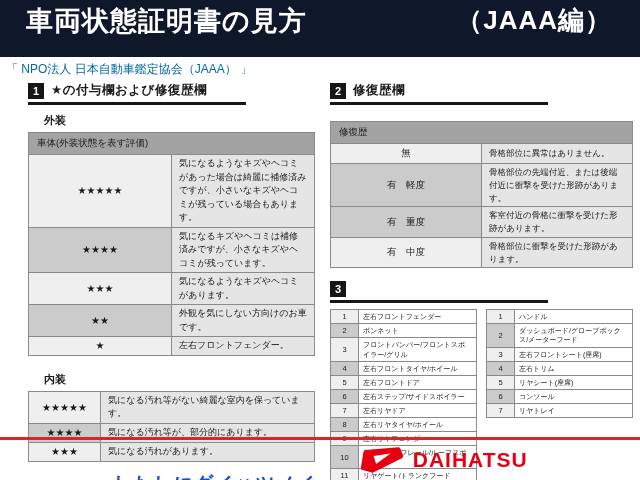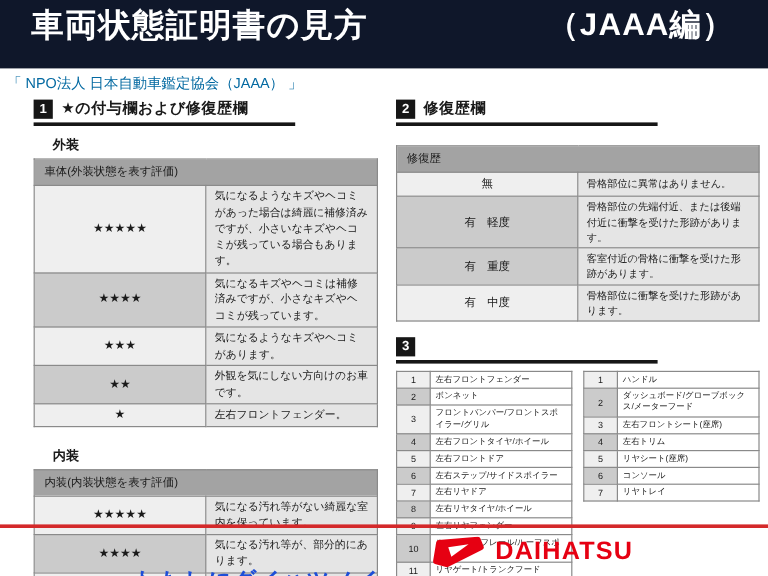--- a/index.html
+++ b/index.html
@@ -107,23 +107,20 @@
     <tr>
       <td class="stars shade-a">★</td>
       <td class="desc">左右フロントフェンダー。</td>
     </tr>
   </tbody>
     </table>
 
   <div class="zone-label" style="margin-top:16px">内装</div>
   <table class="eval-int">
     <tbody>
-        <tr>
-      <th class="caption" colspan="2">内装(内装状態を表す評価)</th>
-    </tr>
     <tr>
       <td class="stars shade-a">★★★★★</td>
       <td class="desc">気になる汚れ等がない綺麗な室内を保っています。</td>
     </tr>
     <tr>
       <td class="stars shade-b">★★★★</td>
       <td class="desc">気になる汚れ等が、部分的にあります。</td>
     </tr>
     <tr>
       <td class="stars shade-a">★★★</td>

